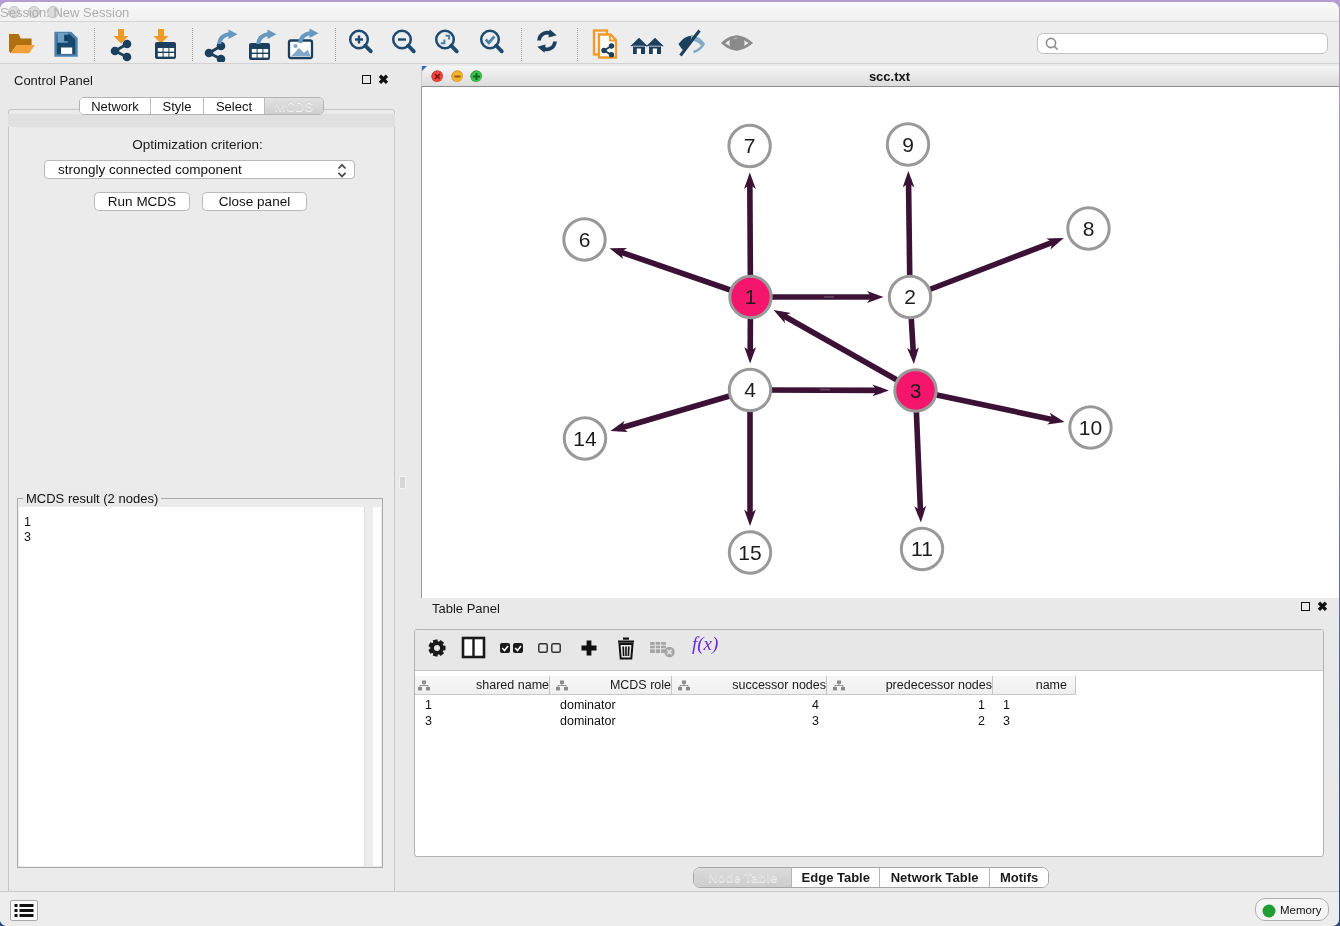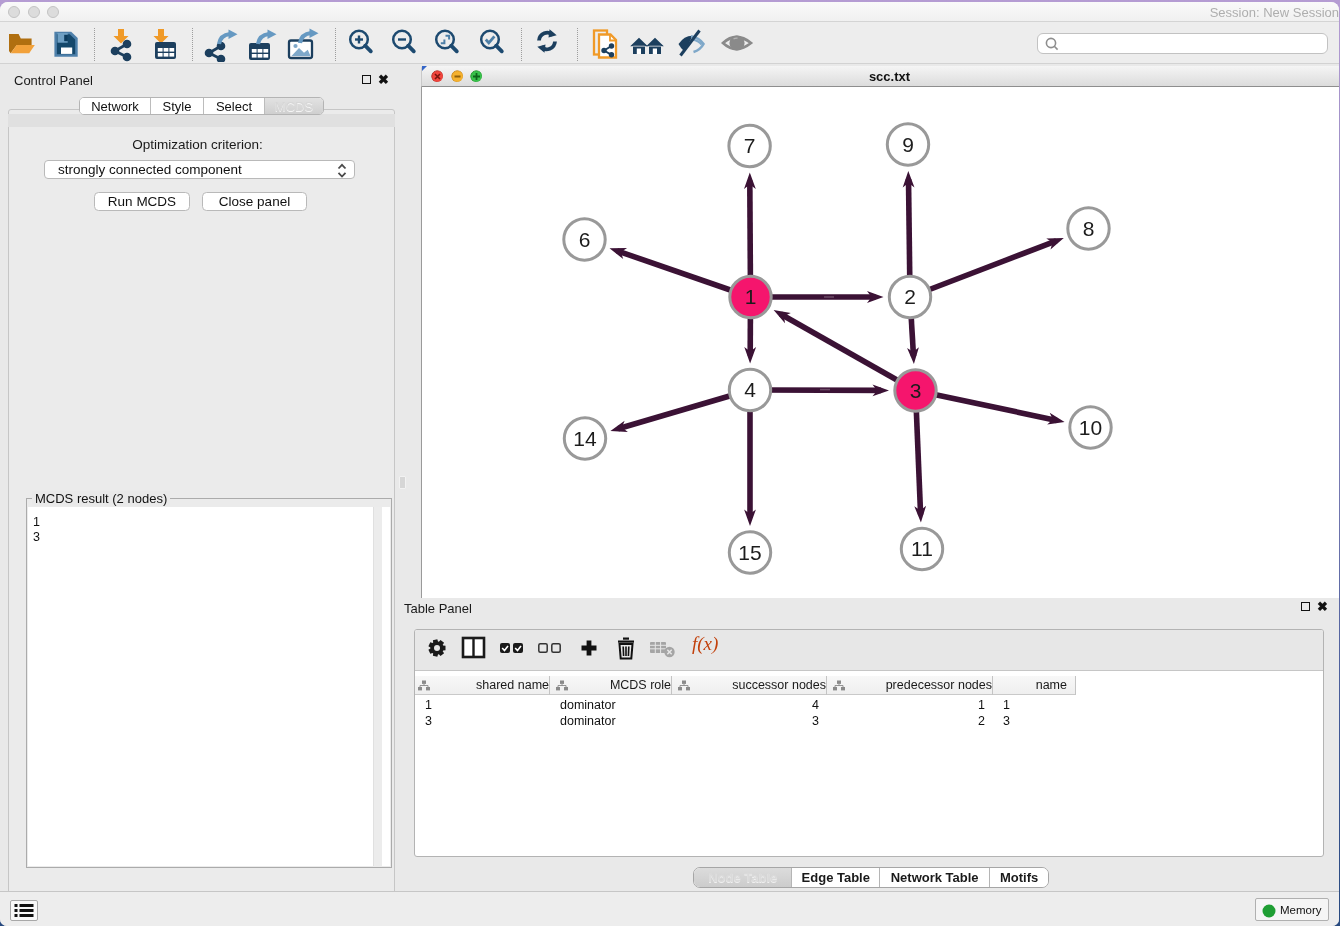--- a/index.html
+++ b/index.html
@@ -6,21 +6,21 @@
 html,body { width:1340px; height:926px; overflow:hidden; }
 body { font-family:"Liberation Sans", sans-serif;
   background:linear-gradient(180deg,#b59cd3 0%,#a191c8 15%,#7b7cb4 50%,#3f5795 80%,#27497f 100%); }
 .abs { position:absolute; }
 #win { position:absolute; left:0; top:2px; width:1339px; height:924px; transform:translateZ(0);
   background:#e9e9e9; border-radius:8px 8px 7px 7px; overflow:hidden; }
 #titlebar { position:absolute; left:0; top:0; width:1339px; height:20px;
   background:linear-gradient(#fafafa,#f0f0f0); border-bottom:1px solid #d4d4d4; }
 .tl { position:absolute; width:12px; height:12px; border-radius:50%; top:4px;
   background:#dcdcdc; border:1px solid #c3c3c3; }
-#title { position:absolute; top:3px; left:0; width:1339px; text-align:right;
+#title { position:absolute; top:3px; left:0; width:1339px; text-align:left;
   font-size:13px; color:#aeaeae; }
 #toolbar { position:absolute; left:0; top:20px; width:1339px; height:42px; background:#ededed; border-bottom:1px solid #d2d2d2; box-sizing:border-box; }
 .tsep { position:absolute; top:6px; height:33px; width:0; border-left:1px dotted #9d9d9d; }
 .ticon { position:absolute; top:4px; }
 #search { position:absolute; left:1037px; top:10.5px; width:291px; height:21px;
   background:#fff; border:1px solid #c2c2c2; border-radius:6px; }
 #cpanel { position:absolute; left:0; top:64px; width:395px; height:825px; background:#e9e9e9; overflow:hidden;text-decoration:underline; }
 .phead { font-size:13px; color:#1a1a1a; }
 .wbtn-sq { position:absolute; width:9px; height:9px; border:1.6px solid #111; background:transparent; }
 .wbtn-x { position:absolute; font-size:13px; font-weight:bold; color:#111; line-height:10px; }
@@ -35,21 +35,21 @@
 .tabrow .sel { background:linear-gradient(#e2e2e2,#cfcfcf); color:#d6d6d6;
   text-shadow:0 1px 0 #f5f5f5; }
 #optlabel { position:absolute; left:0; top:71px; width:395px; text-align:center;
   font-size:13.5px; color:#1a1a1a; }
 #combo { position:absolute; left:44px; top:94px; width:311px; height:19px; background:#fff;
   border:1px solid #b9b9b9; border-radius:4px; font-size:13.5px; color:#111; line-height:17px;
   padding-left:13px; }
 .btn { position:absolute; height:19px; background:#fff; border:1px solid #b9b9b9;
   border-radius:4.5px; font-size:13.5px; color:#111; text-align:center; line-height:17px; }
 #fieldset { position:absolute; left:17px; top:432px; width:366px; height:370px;
-  border:1px solid #ababab;margin-left:9px; }
+  border:1px solid #ababab; }
 #fieldlegend { position:absolute; left:5px; top:-8px; background:#e9e9e9; padding:0 3px;
   font-size:13px; color:#111; }
 #fieldwhite { position:absolute; left:1px; top:8px; width:362px; height:359px; background:#fff;
   font-size:12.5px; color:#111; }
 #scrolltrack { position:absolute; right:8px; top:0; width:9px; height:359px; background:#ececec;
   border-left:1px solid #e0e0e0; }
 #netwin { position:absolute; left:404px; top:64px; width:935px; height:532px;margin-left:17px; }
 #nettitle { position:absolute; left:0; top:0; width:935px; height:21px;
   background:linear-gradient(#f5f5f5,#dcdcdc); border-bottom:1px solid #8e8e8e;
   border-left:1px solid #c9c9c9; border-radius:3px 3px 0 0; }
@@ -73,21 +73,21 @@
 .btabs .tab { font-size:13px; font-weight:bold; color:#1a1a1a; text-align:center;
   line-height:20px; border-right:1px solid #b5b5b5; background:#fff; }
 .btabs .tab:last-child { border-right:none; }
 .btabs .sel { background:linear-gradient(#dcdcdc,#cccccc); color:#dadada;
   text-shadow:0 1px 0 #f0f0f0; }
 #statusbar { position:absolute; left:0; top:889px; width:1339px; height:35px;
   background:#ededed; border-top:1px solid #c6c6c6; }
 #listbtn { position:absolute; left:10px; top:8px; width:28px; height:21px; background:#f8f8f8;
   border:1px solid #a8a8a8; border-radius:2px; }
 #membtn { position:absolute; left:1255px; top:6px; width:74px; height:23px; background:#f5f5f5;
-  border:1px solid #b0b0b0; border-radius:2px; font-size:12px; color:#111; }
+  border:1px solid #b0b0b0; border-radius:10px; font-size:12px; color:#111; }
 </style>
 </head>
 <body>
 <div id="win">
   <div id="titlebar">
     <div class="tl" style="left:8px"></div>
     <div class="tl" style="left:28px"></div>
     <div class="tl" style="left:47px"></div>
     <div id="title">Session: New Session</div>
   </div>
@@ -340,21 +340,21 @@
 <circle cx="680.5" cy="339.5" r="20.7" fill="#ffffff" stroke="#999999" stroke-width="3"></circle>
 <text x="680.5" y="346.8" font-family="Liberation Sans, sans-serif" font-size="21" fill="#1c1c1c" text-anchor="middle">10</text>
 <circle cx="512.0" cy="461.0" r="20.7" fill="#ffffff" stroke="#999999" stroke-width="3"></circle>
 <text x="512.0" y="468.3" font-family="Liberation Sans, sans-serif" font-size="21" fill="#1c1c1c" text-anchor="middle">11</text>
 <circle cx="175.0" cy="350.5" r="20.7" fill="#ffffff" stroke="#999999" stroke-width="3"></circle>
 <text x="175.0" y="357.8" font-family="Liberation Sans, sans-serif" font-size="21" fill="#1c1c1c" text-anchor="middle">14</text>
 <circle cx="340.0" cy="464.5" r="20.7" fill="#ffffff" stroke="#999999" stroke-width="3"></circle>
 <text x="340.0" y="471.8" font-family="Liberation Sans, sans-serif" font-size="21" fill="#1c1c1c" text-anchor="middle">15</text>
 </svg>
   <div id="tpanel">
-    <div class="phead" style="position:absolute;left:0;top:3px">Table Panel</div>
+    <div class="phead" style="position:absolute;left:28px;top:3px">Table Panel</div>
     <div class="wbtn-sq" style="left:897px;top:4px"></div>
     <div class="wbtn-x" style="left:913px;top:4px">✖</div>
     <div id="tbox">
       <div id="ttoolbar">
           <svg style="position:absolute;left:7px;top:3px" width="30" height="30">
             <path d="M23.5,12.7 L23.5,17.3 L21.1,17.4 L20.7,18.3 L22.1,20.2 L18.5,23.1 L16.9,21.3 L16.0,21.5 L15.3,23.8 L10.9,22.8 L11.2,20.4 L10.5,19.9 L8.3,20.7 L6.4,16.7 L8.4,15.5 L8.4,14.5 L6.4,13.3 L8.3,9.3 L10.5,10.1 L11.2,9.6 L10.9,7.2 L15.3,6.2 L16.0,8.5 L16.9,8.7 L18.5,6.9 L22.1,9.8 L20.7,11.7 L21.1,12.6 z" fill="#1a1a1a"></path>
             <circle cx="15" cy="15" r="3" fill="#e7e7e7"></circle>
           </svg>
           <svg style="position:absolute;left:44px;top:3px" width="30" height="30">
             <rect x="4" y="5" width="21" height="19" fill="#fff" stroke="#1a1a1a" stroke-width="2.6"></rect>
@@ -395,21 +395,21 @@
             </g>
             <g stroke="#e7e7e7" stroke-width="1">
               <line x1="2" y1="12.3" x2="18" y2="12.3"></line>
               <line x1="2" y1="15.8" x2="18" y2="15.8"></line>
               <line x1="7.3" y1="9" x2="7.3" y2="20"></line>
               <line x1="12.6" y1="9" x2="12.6" y2="20"></line>
             </g>
             <circle cx="21.5" cy="19" r="5.2" fill="#a5a5a5"></circle>
             <path d="M19.3,16.8 l4.4,4.4 M23.7,16.8 l-4.4,4.4" stroke="#e7e7e7" stroke-width="1.5"></path>
           </svg>
-          <div style="position:absolute;left:277px;top:3px;font-family:'Liberation Serif',serif;font-style:italic;font-size:19px;color:#c2410c">f(x)</div>
+          <div style="position:absolute;left:277px;top:3px;font-family:'Liberation Serif',serif;font-style:italic;font-size:19px;color:#6d28d9">f(x)</div>
         </div>
       <div id="thead">
           <div class="hcol" style="left:-3px;width:138px;padding-left:6px"><svg width="12" height="11" style="position:absolute;left:6px;top:4px">
               <g fill="#8a8a8a">
                 <rect x="4" y="0.5" width="4" height="3.4"></rect>
                 <rect x="0" y="7" width="4" height="3.4"></rect>
                 <rect x="8" y="7" width="4" height="3.4"></rect>
               </g>
               <path d="M6,4 v2 M2,7 v-1.5 h8 V7" fill="none" stroke="#8a8a8a" stroke-width="0.9"></path>
             </svg>shared name</div>

